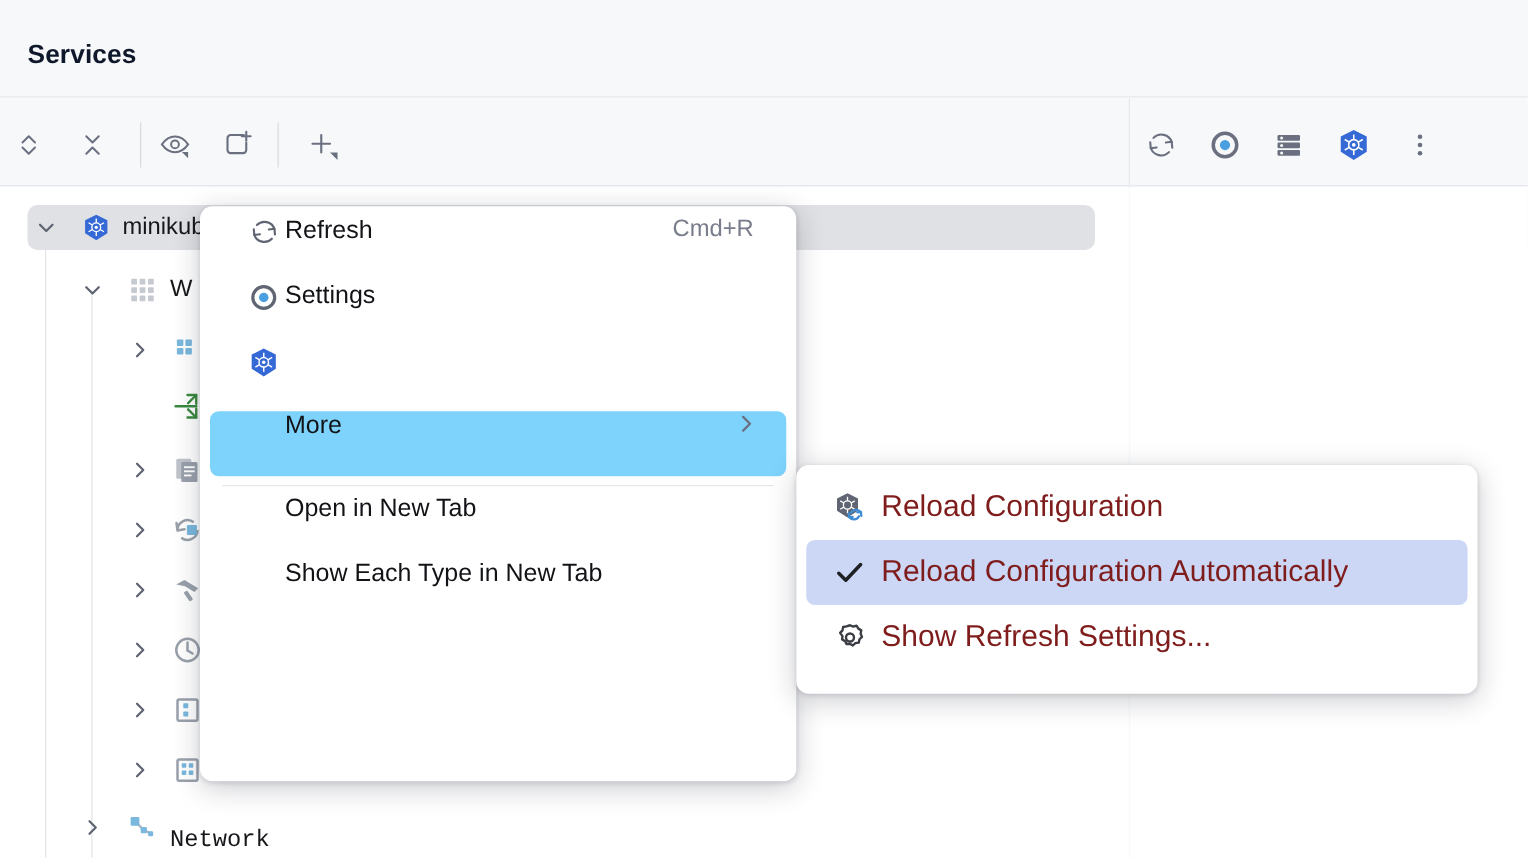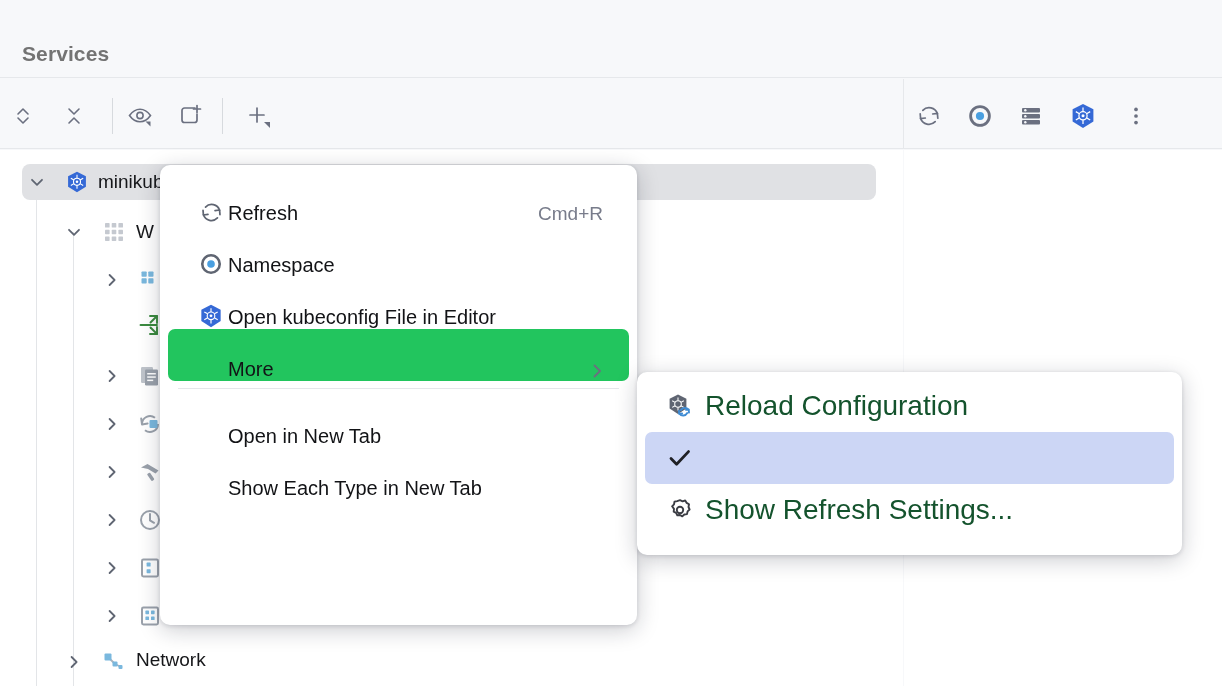--- a/index.html
+++ b/index.html
@@ -13,22 +13,22 @@
   #root{position:relative;width:1222px;height:686px;}
 
   
   .titlebar{
     position:absolute;left:0;top:0;width:1222px;height:78px;
     background:#f7f8fa;
     border-bottom:1px solid #e6e8eb;
     box-sizing:border-box;
   }
   .titlebar .title{
-    position:absolute;left:22px;top:42px;
-    font-size:21px;font-weight:bold;letter-spacing:.1px;color:#737373;text-align:center;
+    position:absolute;left:22px;top:32px;
+    font-size:21px;font-weight:bold;letter-spacing:.1px;color:#0f172a;text-align:center;
   }
 
   
   .toolbar{
     position:absolute;left:0;top:79px;width:1222px;height:70px;
     background:#f7f8fa;
     border-bottom:1px solid #e6e8eb;
     box-sizing:border-box;
   }
   .tb-ico{
@@ -67,52 +67,52 @@
   .guide{position:absolute;width:1px;background:#e3e5e8;}
 
   
   .menu{
     position:absolute;left:160px;top:165px;width:477px;height:460px;
     background:#ffffff;border-radius:10px;
     box-shadow:0 5px 22px rgba(20,24,40,.22),0 1px 4px rgba(20,24,40,.14);
     box-sizing:border-box;padding:8px 0;
   }
   .mi{
-    position:relative;height:52px;display:flex;align-items:flex-end;
+    position:relative;height:52px;display:flex;align-items:flex-start;
     margin:0 8px;border-radius:7px;cursor:default;
   }
   .mi .mico{
     width:34px;min-width:34px;margin-left:26px;
     display:flex;align-items:center;justify-content:center;
   }
   .mi .mtext{font-size:20px;color:#121316;white-space:nowrap;}
   .mi.noicon .mtext{margin-left:60px;}
   .mi .macc{
     position:absolute;right:26px;font-size:19px;color:#787c8b;
   }
   .mi .marrow{position:absolute;right:22px;display:flex;align-items:center;}
-  .mi.hl{background:#22c55e;}
+  .mi.hl{background:#7dd3fc;}
   .msep{height:1px;background:#e4e6ea;margin:7px 18px;}
 
   
   .submenu{
     position:absolute;left:637px;top:372px;width:545px;height:183px;
     background:#ffffff;border-radius:10px;
     box-shadow:0 5px 22px rgba(20,24,40,.22),0 1px 4px rgba(20,24,40,.14);
     box-sizing:border-box;padding:8px 0;
   }
   .smi{
     position:relative;height:52px;display:flex;align-items:center;
     margin:0 8px;border-radius:7px;cursor:default;
   }
   .smi .mico{
     width:34px;min-width:34px;margin-left:18px;
     display:flex;align-items:center;justify-content:center;
   }
-  .smi .mtext{font-size:28px;color:#14532d;white-space:nowrap;margin-left:8px;}
+  .smi .mtext{font-size:24px;color:#7f1d1d;white-space:nowrap;margin-left:8px;}
   .smi.hl{background:#ccd6f5;}
   svg{display:block;}
 </style>
 </head>
 <body>
 
 <div id="root">
 
   <div class="titlebar">
     <div class="title">Services</div>
@@ -385,21 +385,21 @@
       </div>
       <div class="rowicon" style="left:101px;top:8px;">
         <svg width="24" height="24" viewBox="0 0 24 24">
           <line x1="8" y1="8" x2="14" y2="14" stroke="#aab3bd" stroke-width="1.8"></line>
           <line x1="14" y1="14" x2="19" y2="16.5" stroke="#aab3bd" stroke-width="1.8"></line>
           <rect x="3.5" y="3.5" width="7" height="7" rx="1" fill="#7ab8de"></rect>
           <rect x="11.5" y="11.5" width="5" height="5" rx="1" fill="#7ab8de"></rect>
           <rect x="17.5" y="15" width="4" height="4" rx="1" fill="#7ab8de"></rect>
         </svg>
       </div>
-      <div class="rowlabel" style="left:136px;top:7px;">Network</div>
+      <div class="rowlabel" style="left:136px;top:19px;font-family:Liberation Mono, monospace;">Network</div>
     </div>
   </div>
 
   <div class="right-pane"></div>
 
   <div class="menu">
 
     <div class="mi">
       <span class="mico">
         <svg width="25" height="25" viewBox="0 0 26 26" fill="none" stroke="#5f6572" stroke-width="1.8" stroke-linecap="round" stroke-linejoin="round">
@@ -413,41 +413,40 @@
       <span class="macc">Cmd+R</span>
     </div>
 
     <div class="mi">
       <span class="mico">
         <svg width="26" height="26" viewBox="0 0 28 28">
           <circle cx="14" cy="14" r="9.4" fill="none" stroke="#5f6572" stroke-width="2.8"></circle>
           <circle cx="14" cy="14" r="4.1" fill="#4a9fe0"></circle>
         </svg>
       </span>
-      <span class="mtext">Namespace</span>
+      <span class="mtext">Settings</span>
     </div>
 
 
     <div class="mi">
       <span class="mico">
         <svg width="26" height="26" viewBox="0 0 28 28">
           <polygon points="14,2 24.4,7.2 24.4,19.4 14,26 3.6,19.4 3.6,7.2" fill="#3569d6"></polygon>
           <g fill="none" stroke="#ffffff" stroke-width="1.25">
             <circle cx="14" cy="13.8" r="4.1"></circle>
             <line x1="14" y1="5.6" x2="14" y2="9.7"></line>
               <line x1="14" y1="17.9" x2="14" y2="22"></line>
             <line x1="6.8" y1="9.6" x2="10.4" y2="11.7"></line>
               <line x1="17.6" y1="15.9" x2="21.2" y2="18"></line>
             <line x1="6.8" y1="18" x2="10.4" y2="15.9"></line>
               <line x1="17.6" y1="11.7" x2="21.2" y2="9.6"></line>
           </g>
           <circle cx="14" cy="13.8" r="1.5" fill="#ffffff"></circle>
         </svg>
       </span>
-      <span class="mtext">Open kubeconfig File in Editor</span>
     </div>
 
     <div class="mi hl noicon">
       <span class="mtext">More</span>
       <span class="marrow">
         <svg width="20" height="20" viewBox="0 0 20 20" fill="none" stroke="#6b7080" stroke-width="1.8" stroke-linecap="round" stroke-linejoin="round">
             <polyline points="7.5,4.5 13,10 7.5,15.5"></polyline>
           </svg>
       </span>
     </div>
@@ -487,20 +486,21 @@
       </span>
       <span class="mtext">Reload Configuration</span>
     </div>
 
     <div class="smi hl">
       <span class="mico">
         <svg width="26" height="26" viewBox="0 0 26 26" fill="none" stroke="#1f2024" stroke-width="2.8" stroke-linecap="round" stroke-linejoin="round">
           <polyline points="4,13.6 9.6,19.2 21.5,6.6"></polyline>
         </svg>
       </span>
+      <span class="mtext">Reload Configuration Automatically</span>
     </div>
 
     <div class="smi">
       <span class="mico">
         <svg width="26" height="26" viewBox="0 0 26 26" fill="none" stroke="#3b3d44" stroke-width="1.9" stroke-linejoin="round">
           <path d="M13 3.2l2.6 1.1 2.6-.8 1.5 2.4 2.3 1.4-.5 2.7 1.1 2.5-2 1.9-.6 2.7-2.7.4-2 1.9-2.3-1.4-2.7.3-1.2-2.4-2.4-1.3.3-2.7L5.1 9.3l1.9-2 .5-2.7 2.7-.5z"></path>
           <circle cx="13" cy="13" r="3.2"></circle>
         </svg>
       </span>
       <span class="mtext">Show Refresh Settings...</span>

